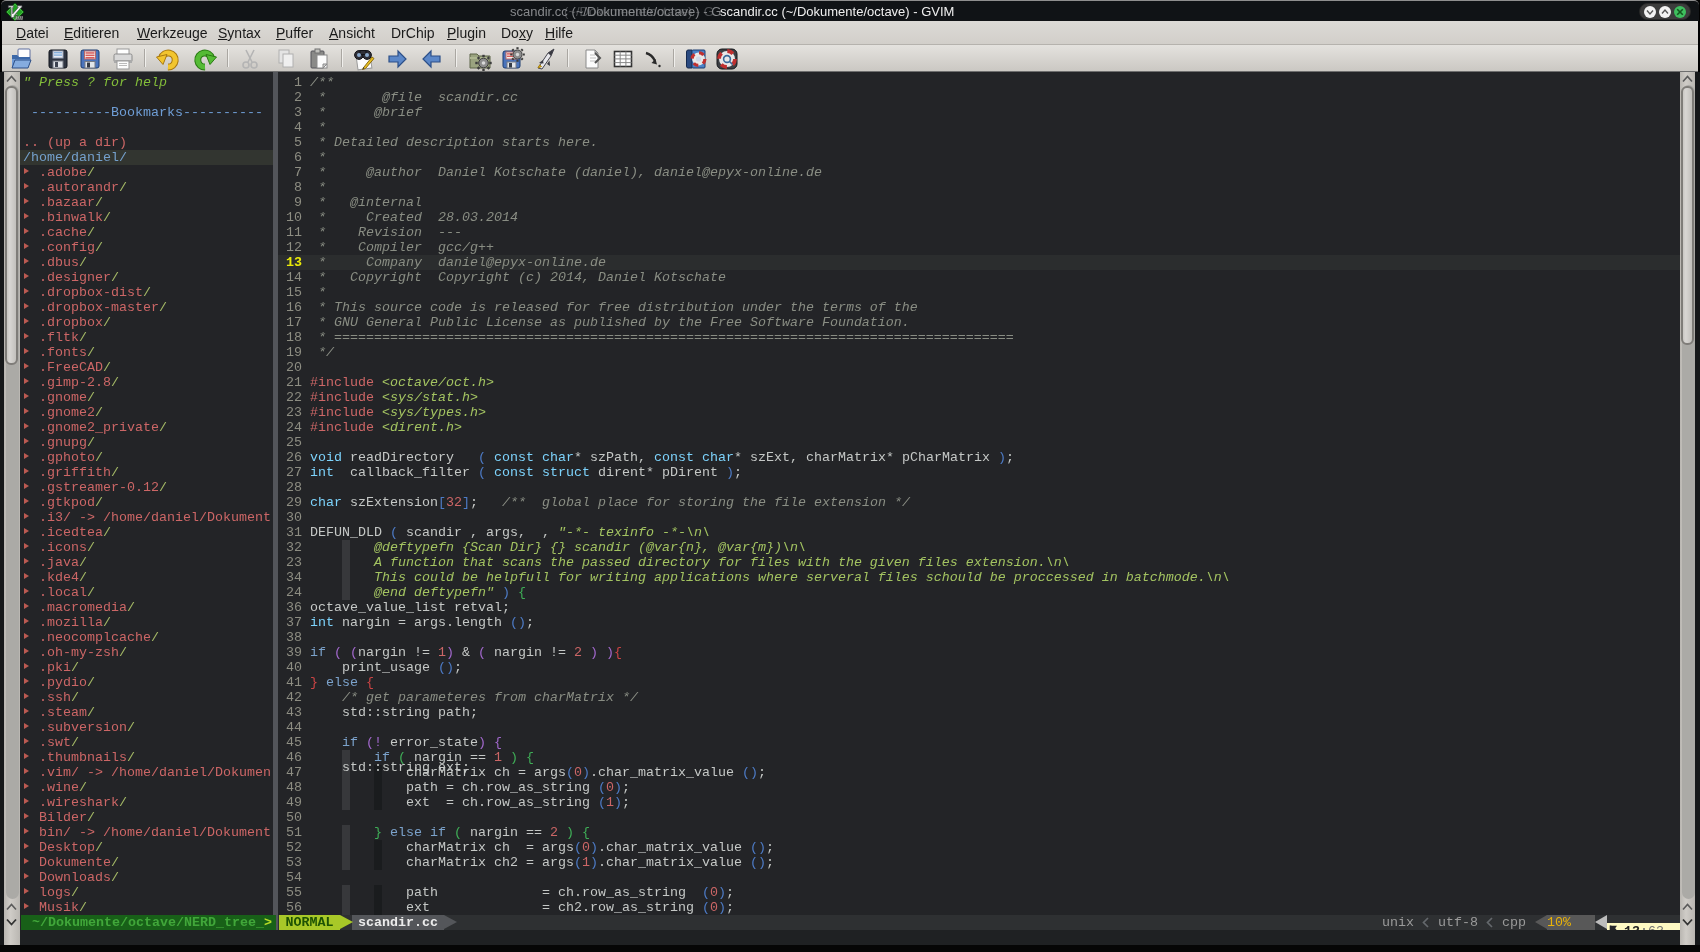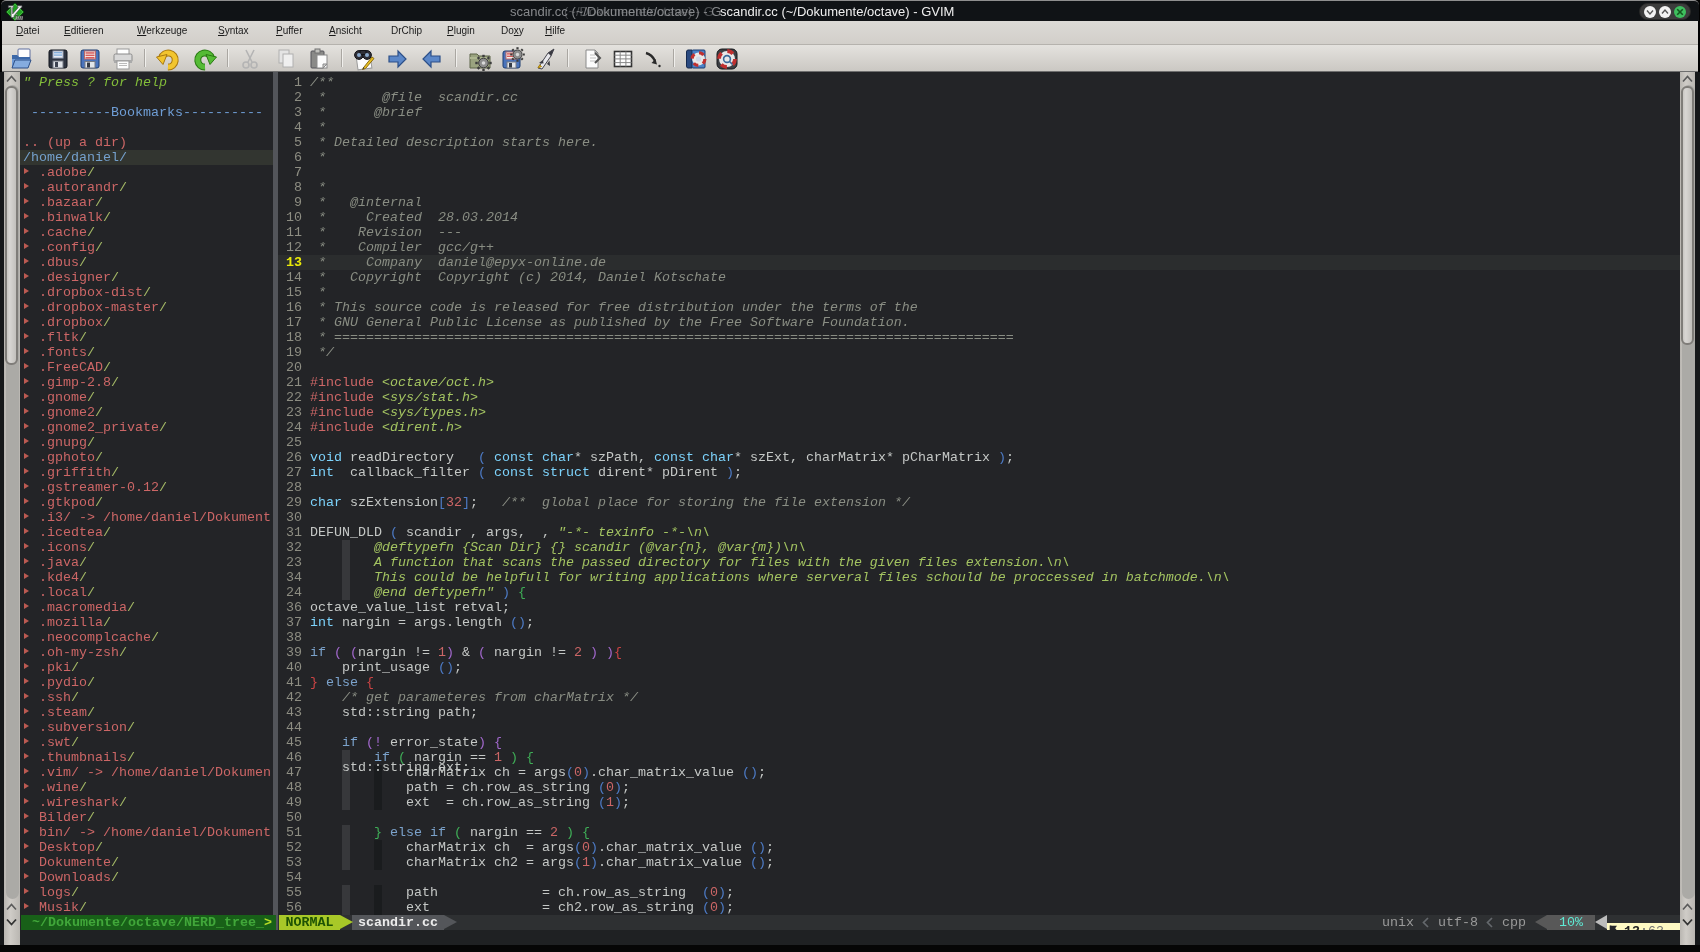--- a/index.html
+++ b/index.html
@@ -12,21 +12,21 @@
 
 #vicon{position:absolute;left:5px;top:2px;width:18px;height:18px;}
 
 #wbtn{position:absolute;right:8px;top:2px;width:52px;height:17px;background:#3c3c3c;
   border-radius:9px;border:1px solid #272727;}
 #wbtn i{position:absolute;top:1.5px;width:12px;height:12px;border-radius:50%;background:#f2f2f2;
   color:#555;font-style:normal;font-size:10px;line-height:12px;text-align:center;font-weight:bold;}
 
 #menu{position:absolute;left:2px;top:21px;width:1696px;height:24px;
   background:linear-gradient(#dcdad6,#d2cfca);border-bottom:1px solid #b5b2ad;}
-#menu span{position:absolute;top:4px;font-size:10px;color:#1a1a1a;}
+#menu span{position:absolute;top:4px;font-size:14px;color:#1a1a1a;}
 
 #tbar{position:absolute;left:2px;top:45px;width:1696px;height:27px;
   background:linear-gradient(#e4e2de,#cbc8c3);border-bottom:1px solid #6e6e6e;}
 #tbar svg{position:absolute;top:2px;}
 .tsep{position:absolute;top:4px;width:2px;height:18px;background:#aaa7a2;border-right:1px solid #f0efec;}
 
 #content{position:absolute;left:0;top:72px;width:1700px;height:873px;background:#16181a;}
 .sbtrack{position:absolute;background:linear-gradient(90deg,#b9b6b1,#cfccc7 40%,#b9b6b1);}
 .sbthumb{position:absolute;left:1px;width:13px;background:linear-gradient(90deg,#c9c7c3,#d8d6d3 30%,#c2c0bc);
   border:2px solid #7f7d79;border-radius:6px;}
@@ -443,20 +443,21 @@
 <div class="ln" style="left:-6px;top:783px;">53</div>
 <div class="ln" style="left:-6px;top:798px;">54</div>
 <div class="ln" style="left:-6px;top:813px;">55</div>
 <div class="ln" style="left:-6px;top:828px;">56</div>
 <div class="r" style="left:32px;top:3px;"><span class="c">/**</span></div>
 <div class="r" style="left:32px;top:18px;"><span class="c"> *       @file  scandir.cc</span></div>
 <div class="r" style="left:32px;top:33px;"><span class="c"> *      @brief</span></div>
 <div class="r" style="left:32px;top:48px;"><span class="c"> *</span></div>
 <div class="r" style="left:32px;top:63px;"><span class="c"> * Detailed description starts here.</span></div>
 <div class="r" style="left:32px;top:78px;"><span class="c"> *</span></div>
+<div class="r" style="left:32px;top:93px;"><span class="c"> *     @author  Daniel Kotschate (daniel), daniel@epyx-online.de</span></div>
 <div class="r" style="left:32px;top:108px;"><span class="c"> *</span></div>
 <div class="r" style="left:32px;top:123px;"><span class="c"> *   @internal</span></div>
 <div class="r" style="left:32px;top:138px;"><span class="c"> *     Created  28.03.2014</span></div>
 <div class="r" style="left:32px;top:153px;"><span class="c"> *    Revision  ---</span></div>
 <div class="r" style="left:32px;top:168px;"><span class="c"> *    Compiler  gcc/g++</span></div>
 <div class="r" style="left:32px;top:183px;"><span class="c"> *     Company  daniel@epyx-online.de</span></div>
 <div class="r" style="left:32px;top:198px;"><span class="c"> *   Copyright  Copyright (c) 2014, Daniel Kotschate</span></div>
 <div class="r" style="left:32px;top:213px;"><span class="c"> *</span></div>
 <div class="r" style="left:32px;top:228px;"><span class="c"> * This source code is released for free distribution under the terms of the</span></div>
 <div class="r" style="left:32px;top:243px;"><span class="c"> * GNU General Public License as published by the Free Software Foundation.</span></div>
@@ -503,21 +504,21 @@
 <div class="pl" style="left:1104px;color:#9a9a9a;">unix</div>
 <div class="pl" style="left:1144px;"><svg width="7" height="11" viewBox="0 0 7 11" style="position:absolute;top:2px;">
             <path d="M6 1 L1.5 5.5 L6 10" fill="none" stroke="#64686c" stroke-width="1.7"></path>
           </svg></div>
 <div class="pl" style="left:1160px;color:#9a9a9a;">utf-8</div>
 <div class="pl" style="left:1208px;"><svg width="7" height="11" viewBox="0 0 7 11" style="position:absolute;top:2px;">
             <path d="M6 1 L1.5 5.5 L6 10" fill="none" stroke="#64686c" stroke-width="1.7"></path>
           </svg></div>
 <div class="pl" style="left:1224px;color:#9a9a9a;">cpp</div>
 <div class="arr" style="left:1257px;border-right:12px solid #585858;"></div>
-<div class="pl" style="left:1269px;width:48px;background:#585858;color:#5eead4;text-align:center;">10%</div>
+<div class="pl" style="left:1269px;width:48px;background:#585858;color:#eab308;">10%</div>
 <div class="arr" style="left:1317px;border-right:12px solid #bcbcbc;"></div>
 <div class="pl" style="left:1329px;width:73px;background:#fef9c3;color:#222;margin-top:8px;"><svg width="9" height="12" viewBox="0 0 9 12" style="position:relative;top:1.5px;left:2px;display:inline-block;">
             <path d="M1.5 0.5 V11.5" stroke="#26262a" stroke-width="1.6"></path>
             <path d="M1.5 0.8 H8 L6.2 3.2 L8 5.6 H1.5 Z" fill="#26262a"></path>
           </svg> <b>13</b><span style="color:#707070;">:63</span></div>
 </div>
 <div id="cmdl"></div>
 </div>
 <div id="bot"></div>
 </div>

